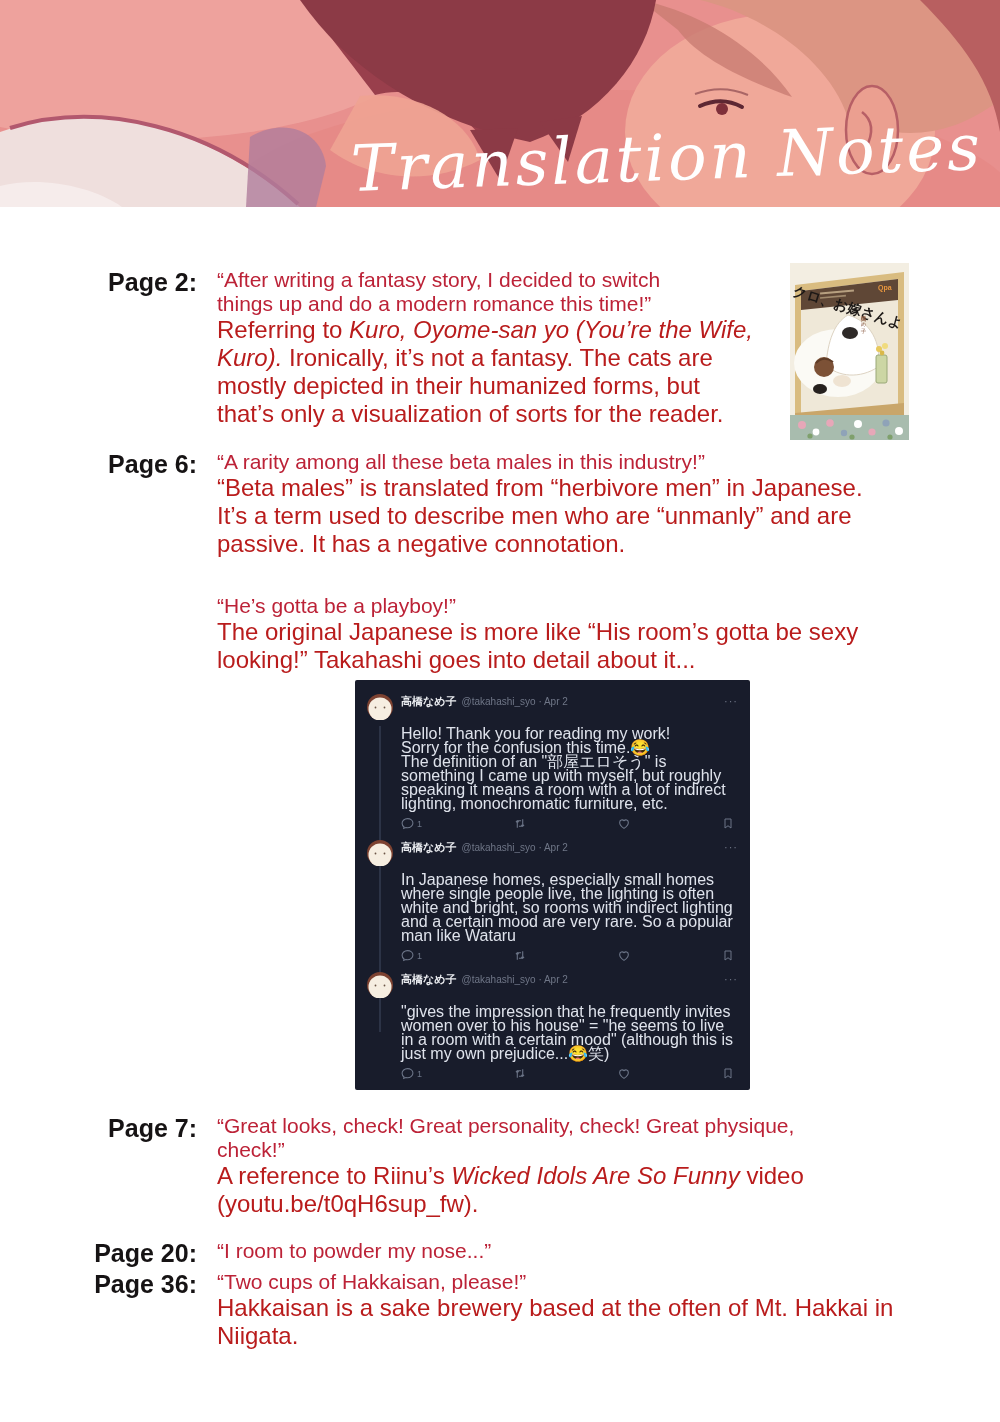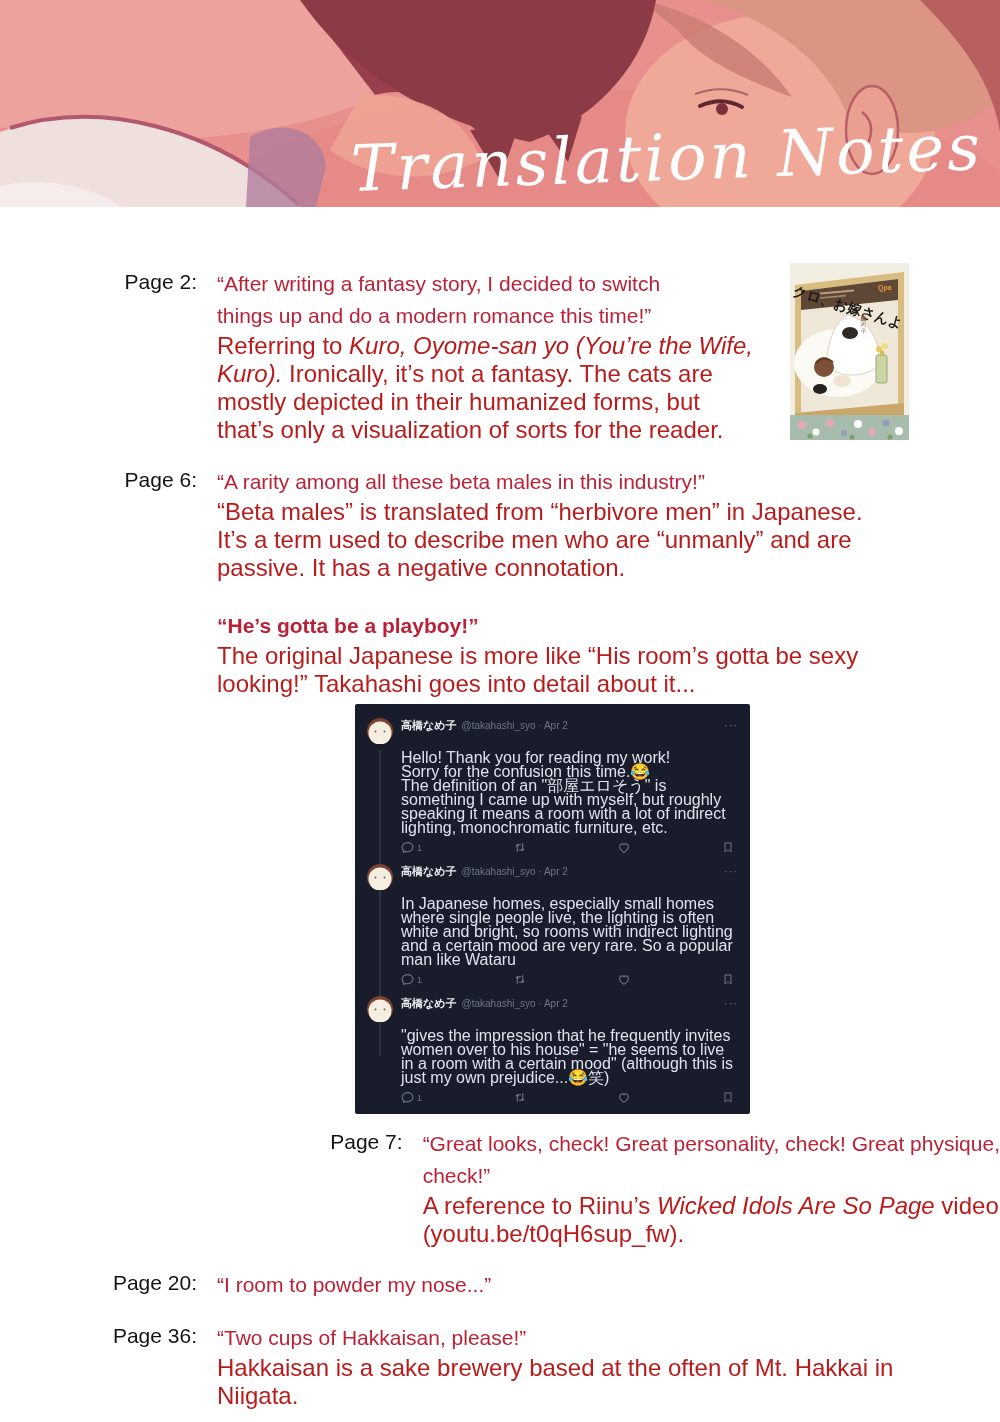--- a/index.html
+++ b/index.html
@@ -17,34 +17,34 @@
     position:absolute; left:352px; bottom:6px; width:645px;
     font-family:"DejaVu Serif", serif; font-style:italic; font-weight:400;
     font-size:64px; line-height:1; color:#ffffff; letter-spacing:3px;
     transform:rotate(-2deg); transform-origin:left bottom; white-space:nowrap;
   }
 
   
   .content { padding:0 0 0 77px; }
   .note { display:flex; align-items:flex-start; }
   .note-label {
-    flex:0 0 120px; text-align:right; font-weight:400; color:#161314;
-    font-size:21px; line-height:28px;
+    flex:0 0 120px; text-align:right; font-weight:700; color:#161314;
+    font-size:25px; line-height:28px;
   }
   .note-col { margin-left:20px; max-width:700px; }
   .note-col.narrow { max-width:572px; }
-  .quote { color:#bc2237; font-size:21px; line-height:32px; white-space:pre-line; }
+  .quote { color:#bc2237; font-size:21px; line-height:24px; white-space:pre-line; }
   .body  { color:#b91c1c; font-size:24px; line-height:28px; white-space:pre-line; }
   .body em { font-style:italic; }
   .m-p2  { margin-top:61px; }
   .m-p6  { margin-top:22px; }
-  .subnote { margin-top:28px;font-weight:bold; }
-  .m-p7  { margin-top:14px;justify-content:flex-end; }
+  .subnote { margin-top:36px; }
+  .m-p7  { margin-top:24px; }
   .m-p20 { margin-top:21px; }
-  .m-p36 { margin-top:21px; }
+  .m-p36 { margin-top:3px; }
 
   
   .cover { position:absolute; left:790px; top:263px; width:119px; height:177px; }
   .cover svg { display:block; width:100%; height:100%; }
 
   
   .tweet-panel {
     position:relative; margin:6px 0 0 278px; width:395px;
     background:#181c2b; border-radius:2px; padding:6px 0 8px 0; z-index:0;
   }
@@ -256,21 +256,21 @@
           </div>
         </div>
       </article>
     </div>
 
     <section class="note m-p7">
       <div class="note-label">Page 7:</div>
       <div class="note-col">
         <p class="quote">“Great looks, check! Great personality, check! Great physique,
 check!”</p>
-        <p class="body"><span>A reference to Riinu’s </span><em>Wicked Idols Are So Page</em><span> video
+        <p class="body"><span>A reference to Riinu’s </span><em>Wicked Idols Are So Funny</em><span> video
 (youtu.be/t0qH6sup_fw).</span></p>
       </div>
     </section>
 
     <section class="note m-p20">
       <div class="note-label">Page 20:</div>
       <div class="note-col">
         <p class="quote">“I room to powder my nose...”</p>
       </div>
     </section>

